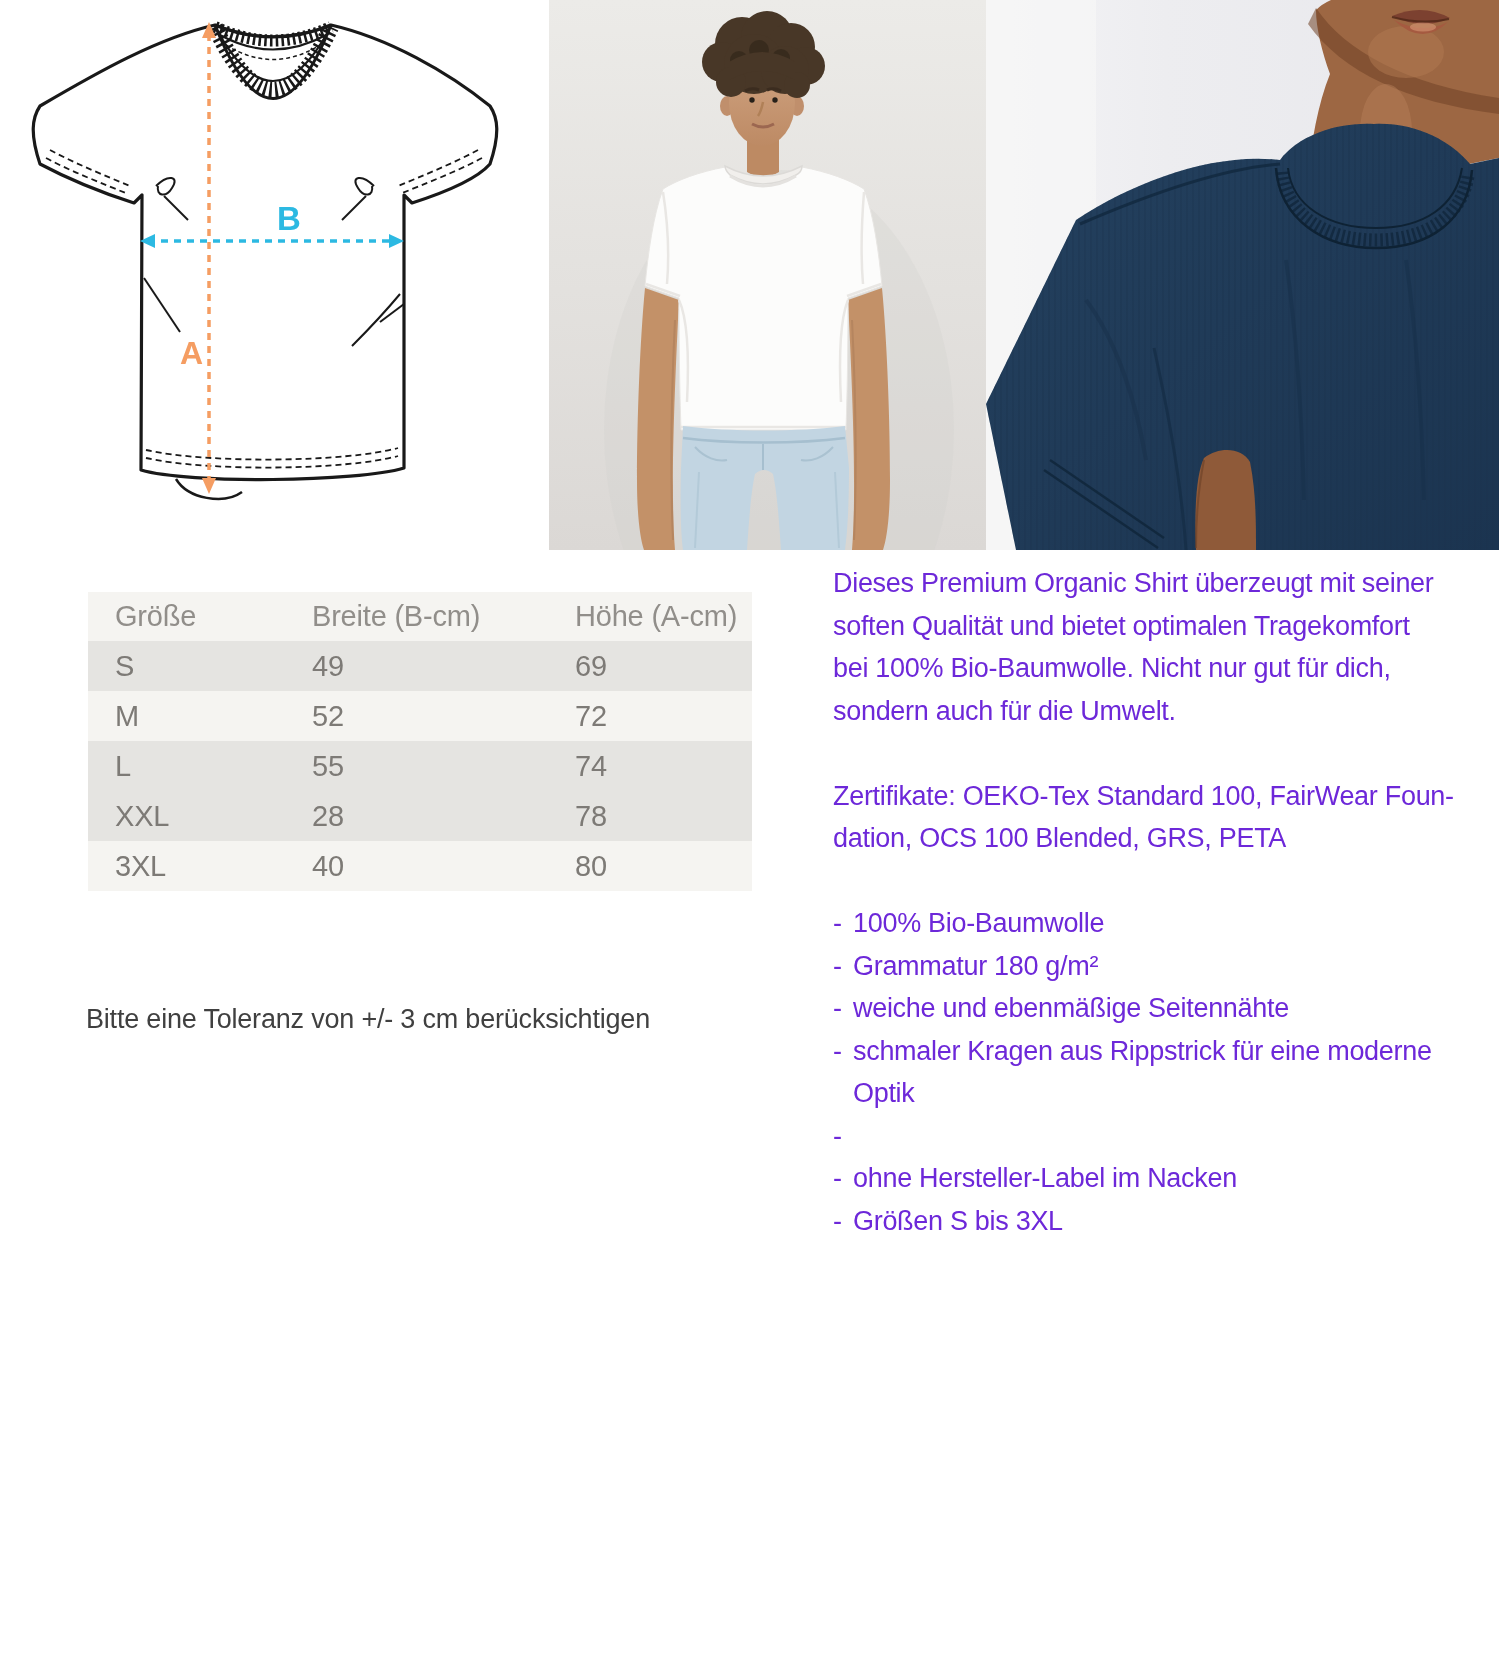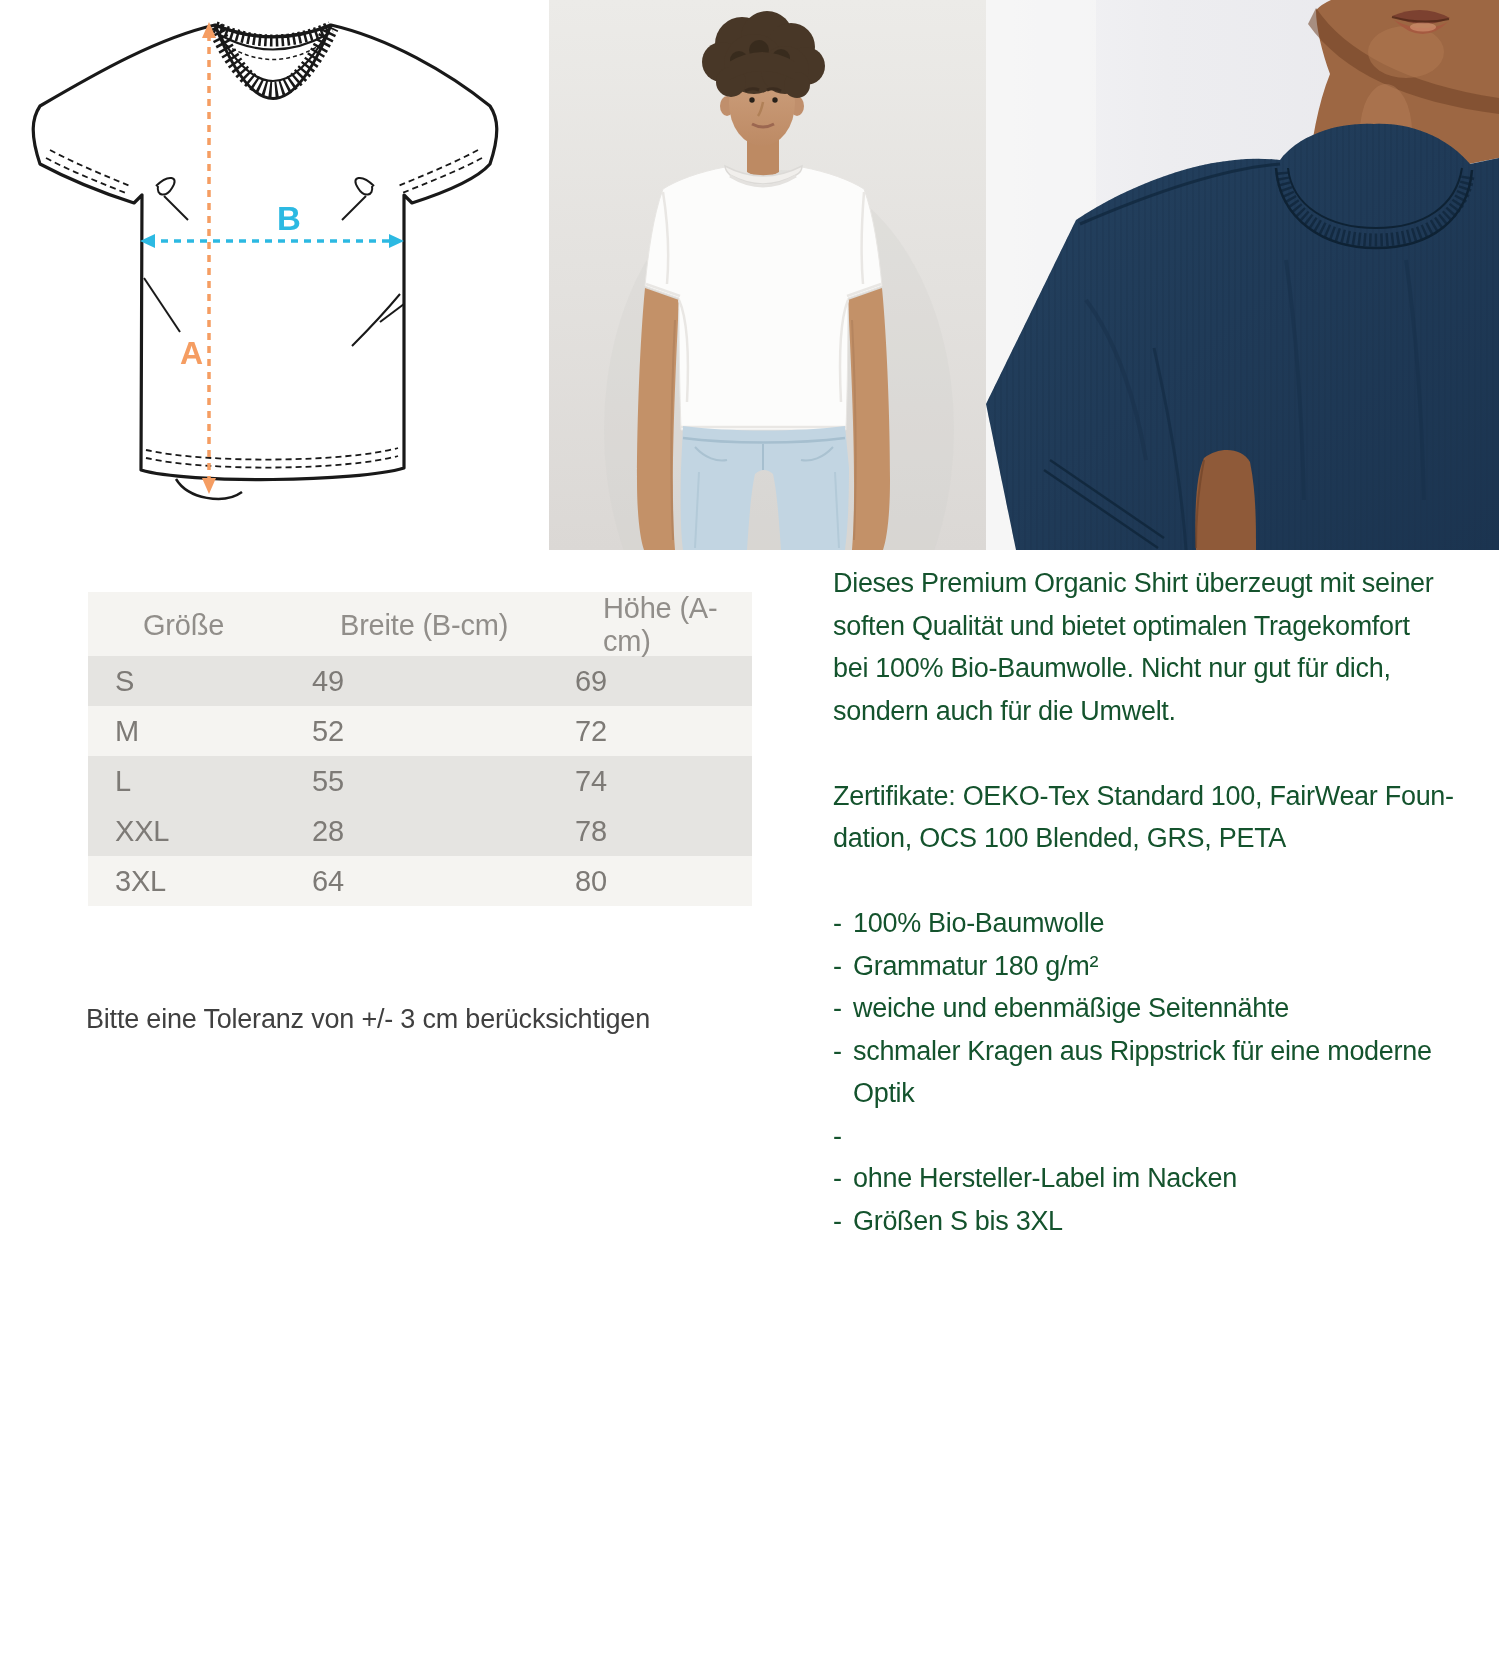--- a/index.html
+++ b/index.html
@@ -6,31 +6,31 @@
   .canvas{position:relative;width:1499px;height:1675px;background:#ffffff;
           font-family:"Liberation Sans","DejaVu Sans",sans-serif;overflow:hidden;}
   figure{margin:0;position:absolute;padding:0;}
   #size-diagram{left:28px;top:2px;width:474px;height:505px;}
   #model-photo{left:549px;top:0;width:437px;height:550px;}
   #detail-photo{left:986px;top:0;width:513px;height:550px;}
 
   
   #size-table{position:absolute;left:88px;top:592px;width:664px;font-size:29px;letter-spacing:-0.2px;}
   .tr{display:grid;grid-template-columns:224px 263px 1fr;align-items:center;height:50px;background:#f5f4f1;}
-  .tr.head{height:64px;color:#918e8a;padding-left:28px;}
+  .tr.head{height:49px;color:#918e8a;}
   .tr.body-row{color:#7d7a76;}
   .tr.odd{background:#e5e4e1;}
   .tr .c1{padding-left:27px;}
 
   #tolerance{position:absolute;left:86px;top:1004px;margin:0;font-size:27px;
              color:#404040;letter-spacing:-0.2px;}
 
   
   #description{position:absolute;left:833px;top:562px;width:666px;font-size:27px;
-               line-height:42.5px;color:#14532d;letter-spacing:-0.3px;}
+               line-height:42.5px;color:#6d28d9;letter-spacing:-0.3px;}
   .para{margin:0 0 42.5px 0;white-space:pre;}
   .bullet{display:flex;align-items:flex-start;}
   .dash{width:20px;white-space:pre;}
   .btext{white-space:pre;}
 </style>
 </head>
 <body>
 
 <div class="canvas">
 
@@ -258,21 +258,21 @@
       <div class="c2">55</div>
       <div class="c3">74</div>
     </div>
     <div class="tr body-row odd">
       <div class="c1">XXL</div>
       <div class="c2">28</div>
       <div class="c3">78</div>
     </div>
     <div class="tr body-row">
       <div class="c1">3XL</div>
-      <div class="c2">64</div>
+      <div class="c2">40</div>
       <div class="c3">80</div>
     </div>
   </div>
 
   <p id="tolerance">Bitte eine Toleranz von +/- 3 cm berücksichtigen</p>
 
   <div id="description">
     <p class="para">Dieses Premium Organic Shirt überzeugt mit seiner
 soften Qualität und bietet optimalen Tragekomfort
 bei 100% Bio-Baumwolle. Nicht nur gut für dich,

